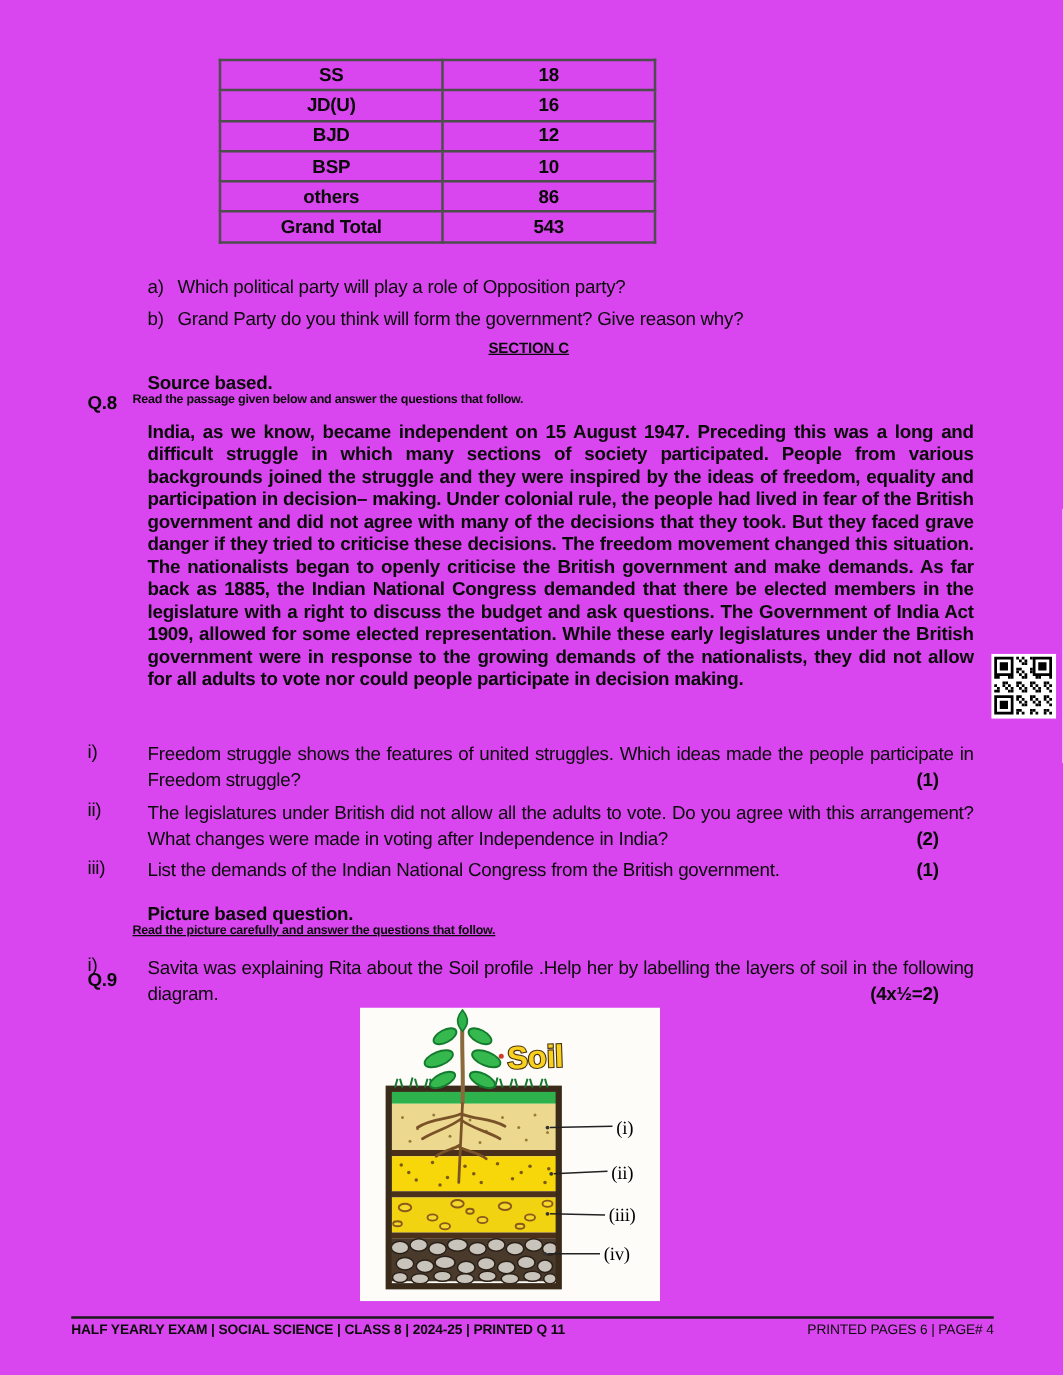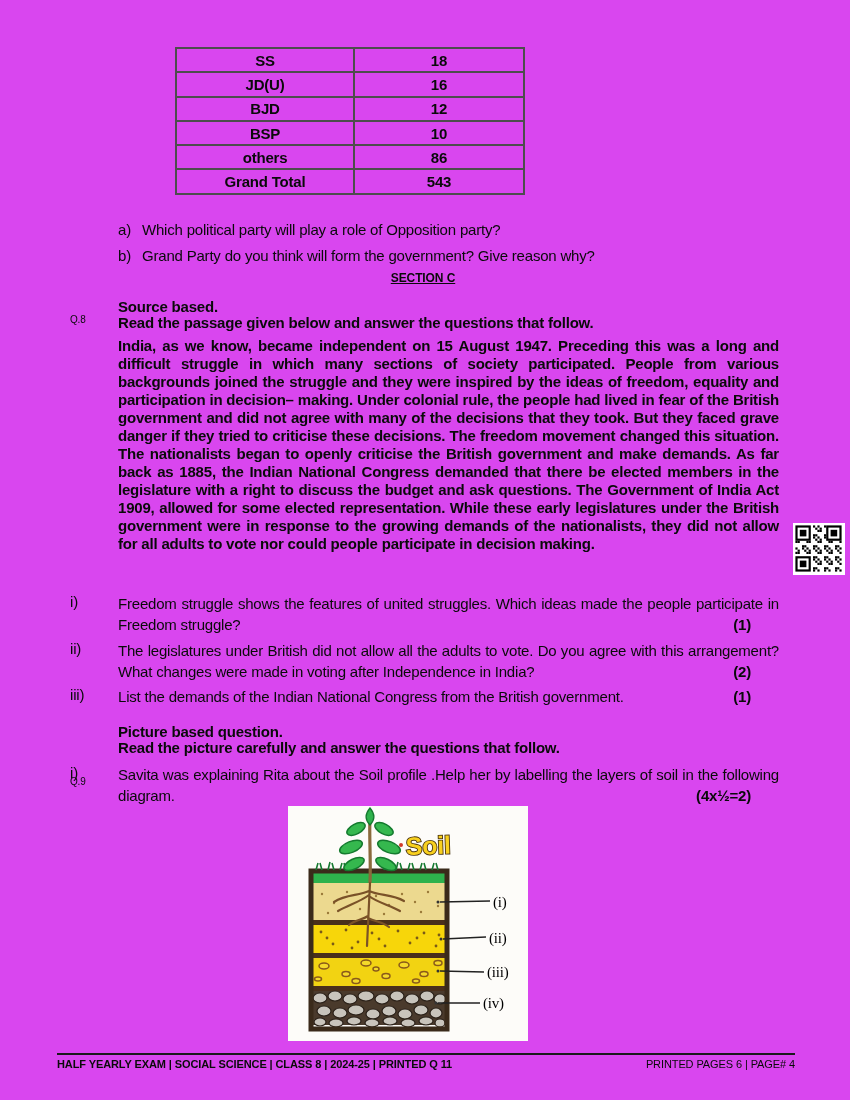--- a/index.html
+++ b/index.html
@@ -20,22 +20,22 @@
   .seat-table tr.total td { font-weight:700; }
   
   .abs { position:absolute;margin-top:10px; }
   .qline { left:118px; font-size:15px; }
   .qlabel { display:inline-block; width:24px; }
   .bold { font-weight:700; }
   .section-head {
     left:0; right:4px; text-align:center; font-size:12px; font-weight:700;
     text-decoration:underline; letter-spacing:-0.1px;
   }
-  .qnum { position:absolute; left:70px; font-weight:400; font-size:10px; }
-  .qhead { position:absolute; left:118px; right:71px; font-weight:700; font-size:15px; }
+  .qnum { position:absolute; left:70px; font-weight:700; font-size:15px; }
+  .qhead { position:absolute; left:106px; right:71px; font-weight:700; font-size:10px; }
   .passage {
     position:absolute; left:118px; width:661px; font-size:15px; line-height:18px;
     text-align:justify;
     font-weight:bold;
   }
   .subq { position:absolute; left:70px; right:71px; font-size:15px; }
   .subq .sq-label { position:absolute; left:0; top:0; }
   .subq .sq-text { position:relative; margin-left:48px; line-height:21px; text-align:justify; }
   .subq .marks { position:absolute; right:28px; bottom:0; font-weight:700; }
   
@@ -105,21 +105,21 @@
     <div class="sq-text"><span>The legislatures under British did not allow all the adults to vote. Do you agree with this arrangement? What changes were made in voting after Independence in India?</span><span class="marks">(2)</span></div>
   </div>
   <div class="subq" style="top:686px;">
     <span class="sq-label">iii)</span>
     <div class="sq-text"><span>List the demands of the Indian National Congress from the British government.</span><span class="marks">(1)</span></div>
   </div>
 
   <div class="abs qline bold" style="top:713px;">Picture based question.</div>
 
   <div class="qnum" style="top:776px;">Q.9</div>
-  <div class="qhead" style="top:739px;">Read the picture carefully and answer the questions that follow.</div>
+  <div class="qhead" style="top:739px;text-decoration:underline;">Read the picture carefully and answer the questions that follow.</div>
 
   <div class="subq" style="top:764px;">
     <span class="sq-label">i)</span>
     <div class="sq-text"><span>Savita was explaining Rita about the Soil profile .Help her by labelling the layers of soil in the following diagram.</span><span class="marks">(4x½=2)</span></div>
   </div>
 
   <svg class="soil-svg" width="240" height="235" viewBox="0 0 240 235">
     <rect x="0" y="0" width="240" height="235" fill="#fdfcf9"></rect>
 
     <rect x="25" y="67" width="132" height="10" fill="#2eb24c"></rect>

